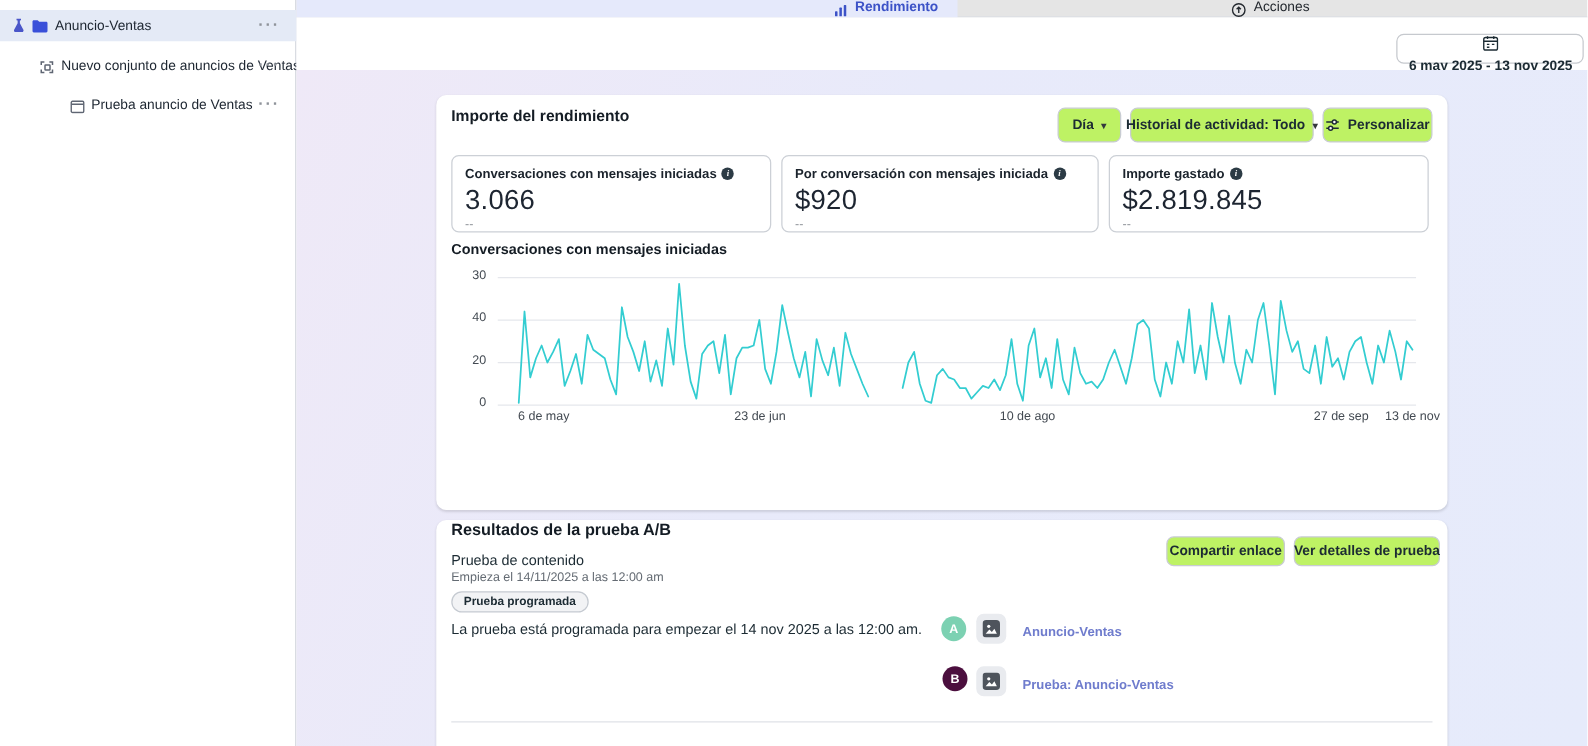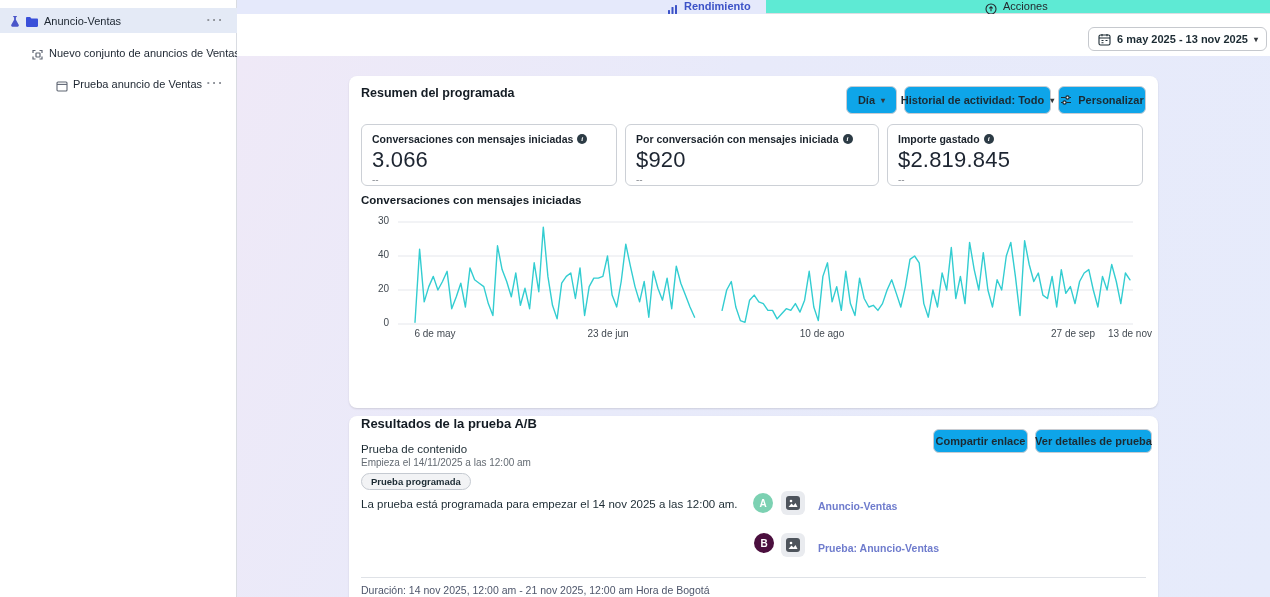--- a/index.html
+++ b/index.html
@@ -8,38 +8,38 @@
   .abs { position:absolute; }
 
   
   #sidebar { left:0; top:0; width:237px; height:597px; background:#fff; border-right:1px solid #d9dce2; z-index:5; }
   .side-row { position:absolute; left:0; width:237px; height:25px; display:flex; align-items:center; cursor:pointer; }
   .side-row.selected { background:#e4eaf6; }
   .side-label { font-size:11px; color:#1c2530; white-space:nowrap; overflow:hidden; }
   .dots { position:absolute; right:13px; top:50%; transform:translateY(-58%); color:#8f939a; font-size:13px; font-weight:700; letter-spacing:1.5px; cursor:pointer; }
 
   
-  #tabbar { left:237px; top:0; width:1033px; height:14px; background:#5eead4; border-bottom:1px solid #dcdee3; }
+  #tabbar { left:237px; top:0; width:1033px; height:14px; background:#e5e5e5; border-bottom:1px solid #dcdee3; }
   #tab-active { position:absolute; left:0; top:0; width:529px; height:14px; background:#e5e9fb; }
   .tab-label { font-size:11px; font-weight:600; white-space:nowrap; }
   #rend-label { color:#3c52c7; }
   #acc-label { color:#24292f; font-weight:400; }
 
   
   #strip { left:237px; top:14px; width:1033px; height:42px; background:#fff; }
-  #date-btn { position:absolute; right:3px; top:13px; height:24px; padding:0 8px 0 9px; display:flex; align-items:center; gap:6px; border:1px solid #c6c9ce; border-radius:6px; background:#fff; font-size:11px; font-weight:600; cursor:pointer; }
+  #date-btn { position:absolute; right:3px; top:13px; height:24px; padding:0 8px 0 9px; display:flex; align-items:center; gap:6px; border:1px solid #c6c9ce; border-radius:6px; background:#fff; font-size:11px; font-weight:600; cursor:pointer;flex-direction:column; }
 
   
   #content { left:237px; top:56px; width:1033px; height:541px; background:linear-gradient(115deg,#efe9f7 0%,#e8eafa 40%,#e6ebfb 100%); }
   .card { position:absolute; background:#fff; border-radius:8px; box-shadow:0 1px 2px rgba(0,0,0,0.12); }
   #card1 { left:112px; top:20px; width:809px; height:332px; }
   #card2 { left:112px; top:360px; width:809px; height:230px; }
   .card-title { font-size:12.5px; font-weight:700; color:#141c24; }
 
-  .btn { display:inline-flex; align-items:center; gap:6px; border:1px solid #c8ccd2; border-radius:6px; background:#0ea5e9; font-size:11px; font-weight:600; color:#1c2b33; justify-content:center; cursor:pointer; white-space:nowrap; }
+  .btn { display:inline-flex; align-items:center; gap:6px; border:1px solid #c8ccd2; border-radius:6px; background:#bef264; font-size:11px; font-weight:600; color:#1c2b33; justify-content:center; cursor:pointer; white-space:nowrap; }
   .caret { font-size:8px; color:#34383d; }
 
   .metric-box { position:absolute; top:48px; height:62px; border:1px solid #ccd0d6; border-radius:6px; padding:8px 10px; }
   .metric-label { font-size:10.5px; font-weight:700; color:#1b232c; white-space:nowrap; display:flex; align-items:center; gap:4px; }
   .metric-value { font-size:22px; font-weight:400; color:#1d2531; margin-top:2px; letter-spacing:0.2px; }
   .metric-sub { font-size:10px; color:#8d9197; margin-top:1px; }
   .info-dot { width:10px; height:10px; border-radius:50%; background:#2c3b45; color:#fff; font-size:7px; font-weight:700; font-style:italic; display:inline-flex; align-items:center; justify-content:center; font-family:"Liberation Serif", serif; }
 
   #chart-wrap { position:absolute; left:12px; top:138px; width:785px; height:130px; }
   .ytick { position:absolute; width:28px; text-align:right; font-size:10px; color:#434a52; }
@@ -126,21 +126,21 @@
         </svg>
     </span>
     <span>6 may 2025 - 13 nov 2025</span>
     <span class="caret">▾</span>
   </div>
 </div>
 
 <div id="content" class="abs">
 
   <div id="card1" class="card">
-    <div class="abs card-title" style="left:12px;top:10px;">Resumen del programada</div>
+    <div class="abs card-title" style="left:12px;top:10px;">Importe del rendimiento</div>
 
     <div class="btn abs" style="left:497px;top:10px;width:51px;height:28px;">
       <span>Día</span>
       <span class="caret">▾</span>
     </div>
     <div class="btn abs" style="left:555px;top:10px;width:147px;height:28px;">
       <span>Historial de actividad: Todo</span>
       <span class="caret">▾</span>
     </div>
     <div class="btn abs" style="left:709px;top:10px;width:88px;height:28px;">
@@ -230,15 +230,14 @@
         <svg width="14" height="14" viewBox="0 0 14 14">
             <rect x="0" y="0" width="14" height="14" rx="3" fill="#4e545c"></rect>
             <circle cx="5" cy="5" r="1.3" fill="#fff"></circle>
             <path d="M2.5 11l3-3.5 2 2 2-2.5 2 4z" fill="#fff"></path>
           </svg>
       </span>
     </div>
     <div class="variant-link" style="left:469px;top:126px;">Prueba: Anuncio-Ventas</div>
 
     <div id="divider2"></div>
-    <div id="duration">Duración: 14 nov 2025, 12:00 am - 21 nov 2025, 12:00 am Hora de Bogotá</div>
   </div>
 </div>
 
 </body></html>

